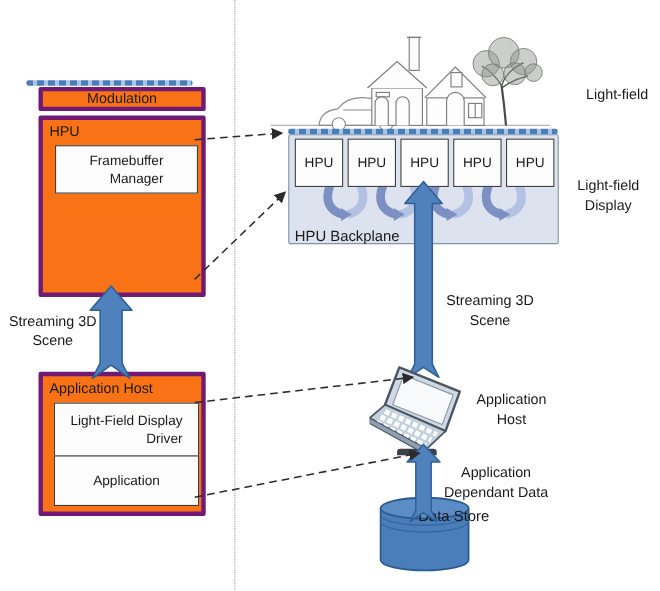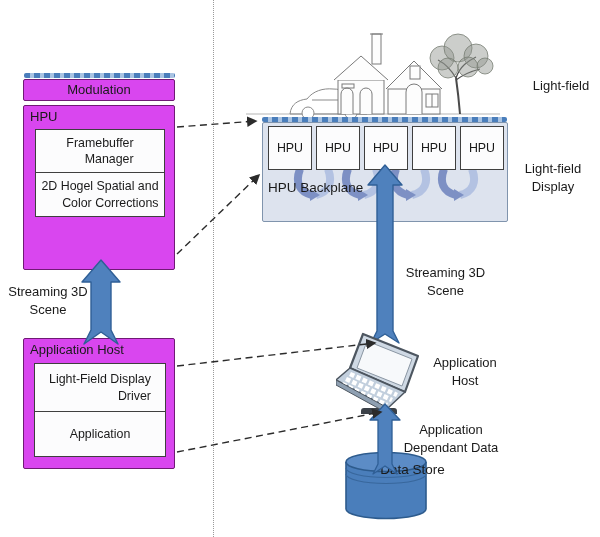--- a/index.html
+++ b/index.html
@@ -5,21 +5,21 @@
   html,body{margin:0;padding:0;background:#fff;}
   #canvas{
     position:relative;width:600px;height:537px;background:#ffffff;
     font-family:"Liberation Sans", sans-serif;color:#1a1a1a;overflow:hidden;
   }
   .abs{position:absolute;}
   .prel{white-space:pre-line;}
   .ctr{text-align:center;}
   .lbl{font-size:13px;line-height:1.35;}
   .box{
-    background:#d946ef;border:1px solid #701a75;border-radius:2px;box-sizing:border-box;
+    background:#f97316;border:4px solid #701a75;border-radius:2px;box-sizing:border-box;margin-left:12px;
   }
   .box-title{position:absolute;top:3px;left:6px;font-size:13px;}
   .inner-box{
     background:#fcfcfd;border:1.4px solid #3f3f3f;box-sizing:border-box;
     display:flex;align-items:center;justify-content:center;text-align:right;
     font-size:12.4px;line-height:1.3;margin-top:-1px;
   }
   .dash-band{
     height:5px;border-radius:2px;
     background:repeating-linear-gradient(90deg,#4a7ebb 0 6px,#a9c3e2 6px 10px);
@@ -46,22 +46,20 @@
 
   <div class="abs box" style="left:23px;top:79px;width:152px;height:22px;display:flex;align-items:center;justify-content:center;">
     <span class="lbl">Modulation</span>
   </div>
 
   <div class="abs box" style="left:23px;top:105px;width:152px;height:165px;">
     <span class="box-title">HPU</span>
     <div class="abs" style="left:11px;top:24px;width:130px;">
       <div class="inner-box prel" style="height:44px;">Framebuffer
 Manager</div>
-      <div class="inner-box prel" style="height:45px;">2D Hogel Spatial and
-Color Corrections</div>
     </div>
   </div>
 
   <div class="abs lbl ctr prel" style="left:0px;top:283px;width:96px;">Streaming 3D
 Scene</div>
 
   <div class="abs box" style="left:23px;top:338px;width:152px;height:131px;">
     <span class="box-title">Application Host</span>
     <div class="abs" style="left:10px;top:25px;width:132px;">
       <div class="inner-box prel" style="height:49px;">Light-Field Display
@@ -144,21 +142,21 @@
   </svg>
 
   <div class="abs hpu-units" style="left:268px;top:126px;">
     <div class="hpu-unit">HPU</div>
     <div class="hpu-unit">HPU</div>
     <div class="hpu-unit">HPU</div>
     <div class="hpu-unit">HPU</div>
     <div class="hpu-unit">HPU</div>
   </div>
 
-  <div class="abs" style="left:268px;top:180px;font-size:13.5px;">HPU Backplane</div>
+  <div class="abs" style="left:268px;top:207px;font-size:13.5px;">HPU Backplane</div>
 
   <div class="abs lbl ctr prel" style="left:508px;top:160px;width:90px;">Light-field
 Display</div>
 
   <svg class="abs" style="left:366px;top:163px;" width="38" height="182" viewBox="0 0 38 182">
     <polygon points="19,2 36,22 27,22 27,168 33,180 19,171 5,180 11,168 11,22 2,22" fill="#4f81bd" stroke="#2f5f96" stroke-width="1.4" stroke-linejoin="round"></polygon>
   </svg>
 
   <div class="abs lbl ctr prel" style="left:393px;top:264px;width:105px;">Streaming 3D
 Scene</div>

